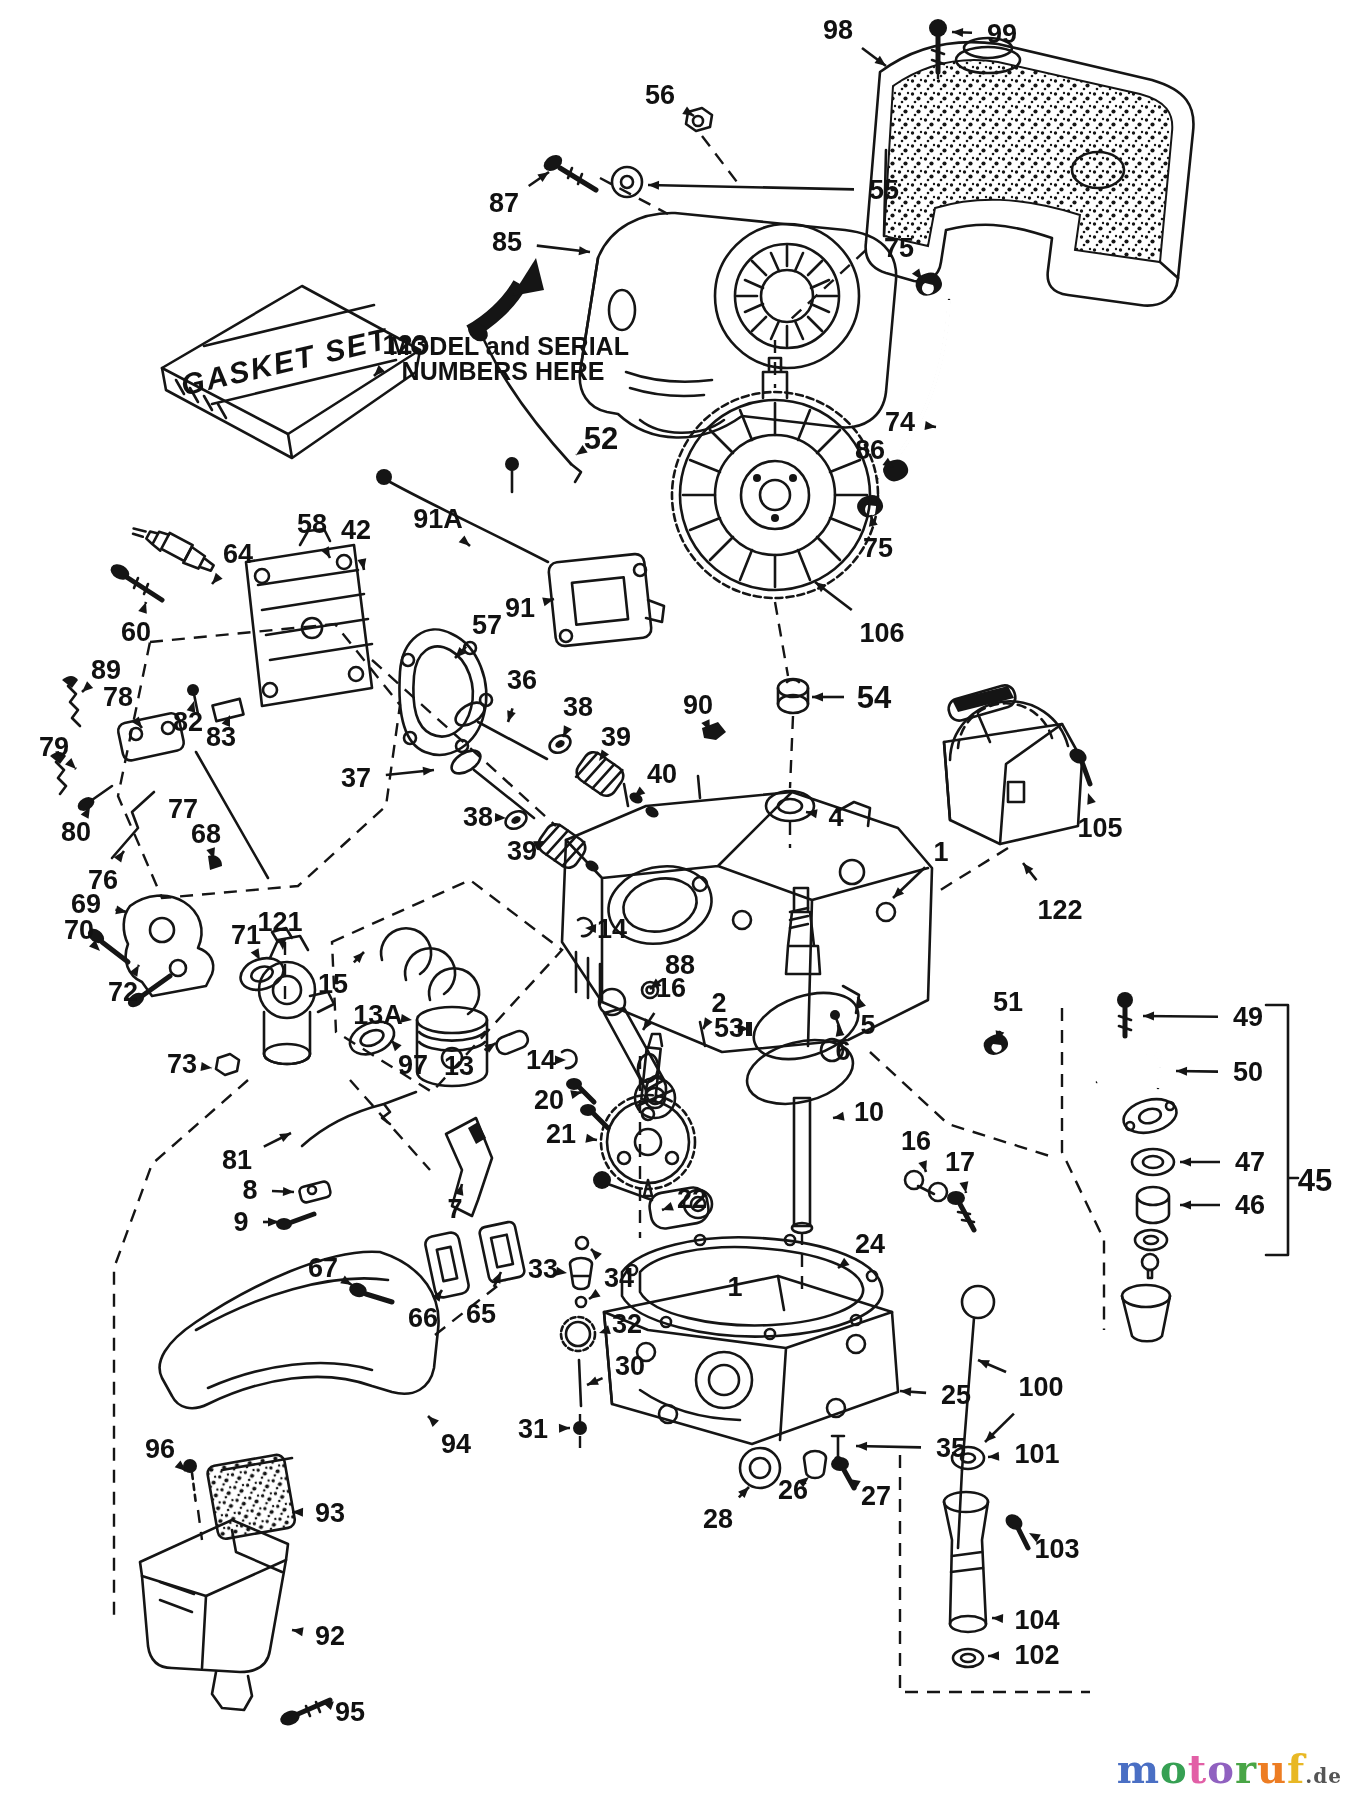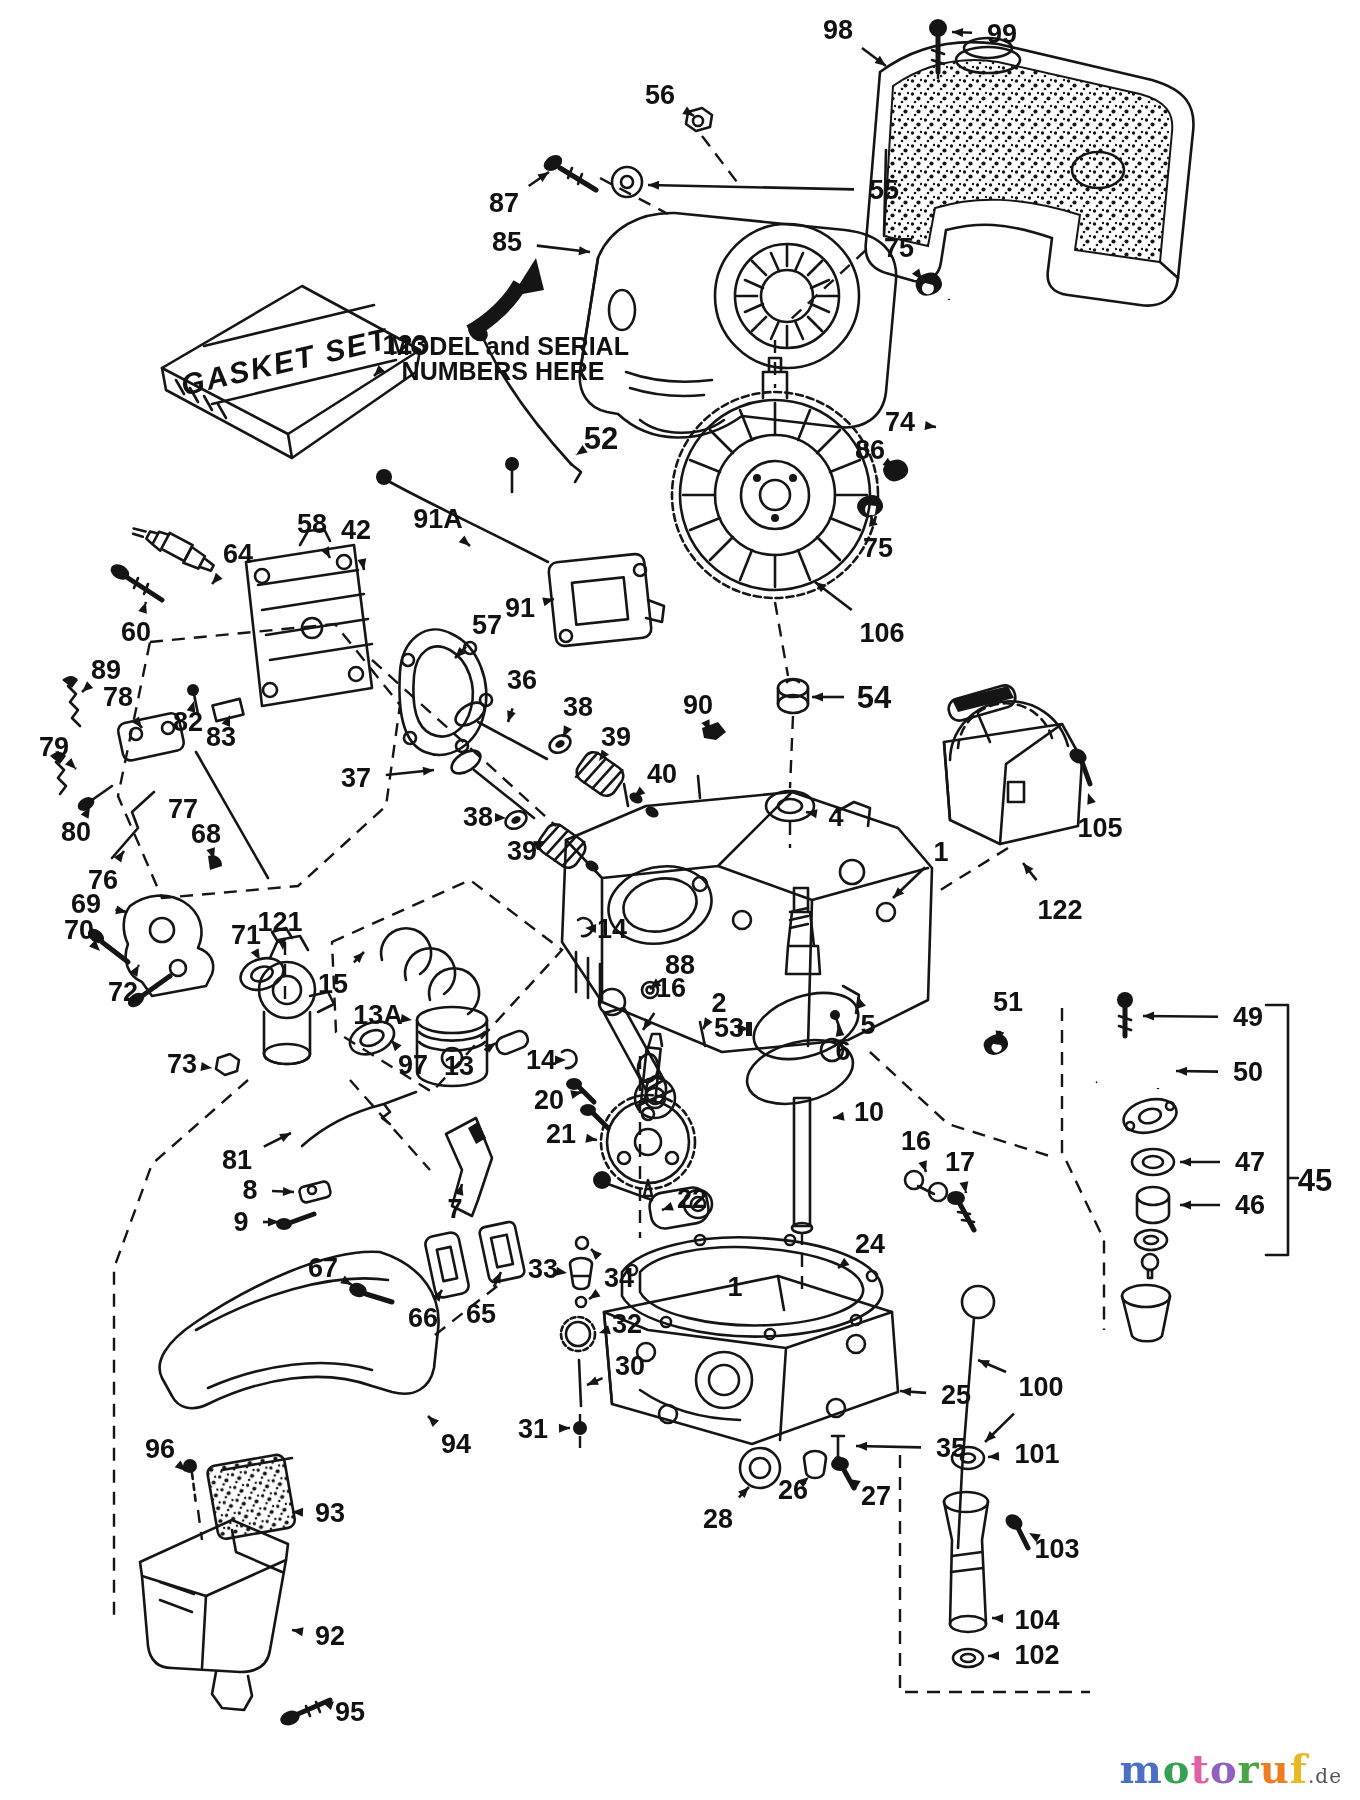--- a/index.html
+++ b/index.html
@@ -7,21 +7,21 @@
   #stage{position:absolute;left:0;top:0;width:1360px;height:1800px;}
   svg{display:block}
   .lineart{stroke:#151515;fill:none;stroke-width:2.6;stroke-linecap:round;stroke-linejoin:round;}
   .thick{stroke-width:5;}
   .solid{fill:#151515;stroke:none;}
   .dashline{stroke:#151515;fill:none;stroke-width:2.4;stroke-dasharray:13 9;}
   .part-label{font-family:"Liberation Sans",sans-serif;font-weight:700;fill:#111;}
   .caption{font-family:"Liberation Sans",sans-serif;font-weight:700;fill:#111;}
   #logo{position:absolute;right:18px;bottom:8px;font-family:"DejaVu Serif",serif;font-weight:700;letter-spacing:1px;}
   #logo .big{font-size:40px;}
-  #logo .suffix{font-size:20px;font-weight:400;}
+  #logo .suffix{font-size:20px;font-weight:700;}
 </style>
 </head>
 <body>
 
 <div id="stage">
 <svg id="art" width="1360" height="1800" viewBox="0 0 1360 1800">
   <defs>
     <pattern id="spk" width="13" height="13" patternUnits="userSpaceOnUse">
       <circle cx="2.5" cy="3" r="1.7" fill="#151515"></circle>
       <circle cx="8.5" cy="7.5" r="2.1" fill="#151515"></circle>

